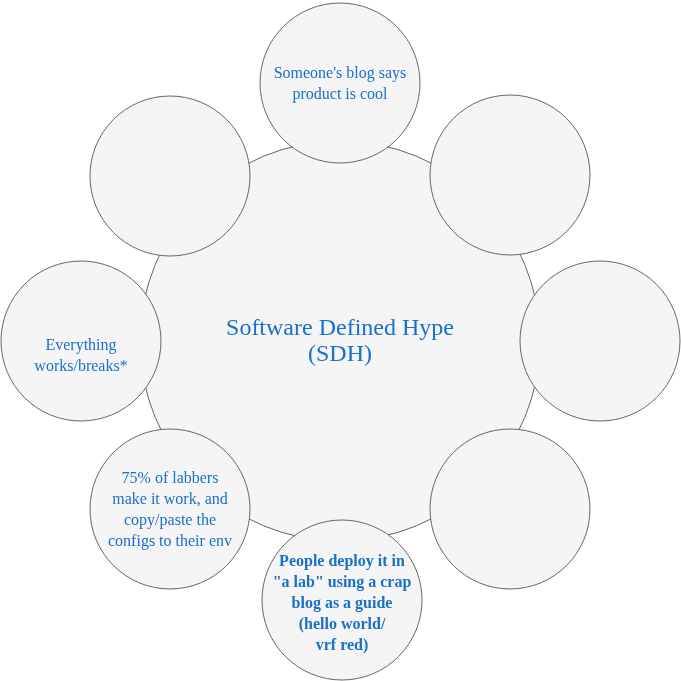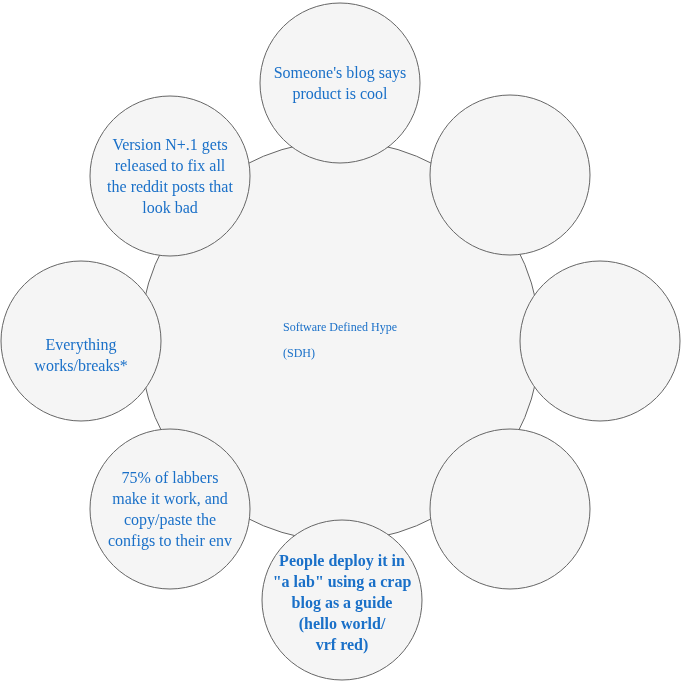--- a/index.html
+++ b/index.html
@@ -24,23 +24,23 @@
     display:flex;align-items:center;justify-content:center;
     text-align:center;
     white-space:pre-line;
     color:var(--text-blue);
     font-size:16px;line-height:21px;
   }
   .center-label{
     position:absolute;
     left:140px;top:140px;width:400px;height:400px;
     display:flex;align-items:center;justify-content:center;
-    text-align:left;white-space:pre-line;
+    text-align:center;white-space:pre-line;
     color:var(--text-blue);
-    font-size:12px;line-height:26px;
+    font-size:24px;line-height:26px;
   }
   .pos-top{left:258px;top:3px;}
   .pos-top-right{left:428px;top:95px;}
   .pos-right{left:518px;top:261px;}
   .pos-bottom-right{left:428px;top:429px;}
   .pos-bottom{left:260px;top:522px;font-weight:bold;}
   .pos-bottom-left{left:88px;top:429px;}
   .pos-left{left:-1px;top:275px;}
   .pos-top-left{left:88px;top:96px;}
 </style>
@@ -70,18 +70,14 @@
 "a lab" using a crap
 blog as a guide
 (hello world/
 vrf red)</div>
   <div class="node-label pos-bottom-left">75% of labbers
 make it work, and
 copy/paste the
 configs to their env</div>
   <div class="node-label pos-left">Everything
 works/breaks*</div>
-  <div class="node-label pos-top-left">Version N+.1 gets
-released to fix all
-the reddit posts that
-look bad</div>
 
 </div>
 
 </body></html>

